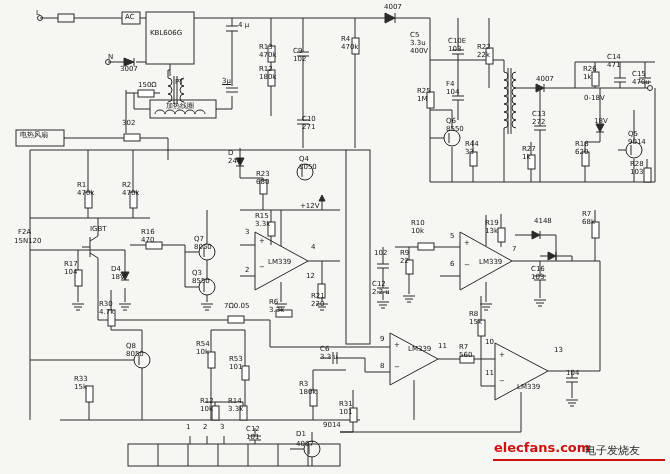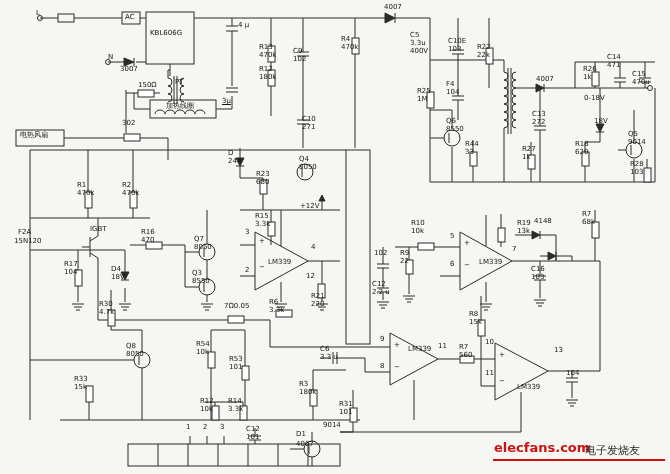--- a/index.html
+++ b/index.html
@@ -250,21 +250,21 @@
       <span class="lbl" style="left: 384px; top: 4px;">4007</span>
       <span class="lbl" style="left: 410px; top: 32px;">C5
 3.3u
 400V</span>
       <span class="lbl" style="left: 448px; top: 38px;">C10E
 103</span>
       <span class="lbl" style="left: 477px; top: 44px;">R22
 22k</span>
       <span class="lbl" style="left: 138px; top: 82px;">150Ω</span>
       <span class="lbl" style="left: 175px; top: 79px;">PT</span>
-      <span class="lbl" style="left: 222px; top: 98px; text-decoration: underline;">3μ</span>
+      <span class="lbl" style="left: 222px; top: 78px; text-decoration: underline;">3μ</span>
       <span class="lbl" style="left: 259px; top: 66px;">R12
 180k</span>
       <span class="lbl" style="left: 417px; top: 88px;">R25
 1M</span>
       <span class="lbl" style="left: 446px; top: 81px;">F4
 104</span>
       <span class="lbl" style="left: 536px; top: 76px;">4007</span>
       <span class="lbl" style="left: 583px; top: 66px;">R26
 1k</span>
       <span class="lbl" style="left: 607px; top: 54px;">C14
@@ -300,21 +300,21 @@
 8050</span>
       <span class="lbl" style="left: 77px; top: 182px;">R1
 470k</span>
       <span class="lbl" style="left: 122px; top: 182px;">R2
 470k</span>
       <span class="lbl" style="left: 300px; top: 203px;">+12V</span>
       <span class="lbl" style="left: 255px; top: 213px;">R15
 3.3k</span>
       <span class="lbl" style="left: 411px; top: 220px;">R10
 10k</span>
-      <span class="lbl" style="left: 485px; top: 220px; padding-left: 32px;">R19
+      <span class="lbl" style="left: 485px; top: 220px;">R19
 13k</span>
       <span class="lbl" style="left: 534px; top: 218px;">4148</span>
       <span class="lbl" style="left: 582px; top: 211px;">R7
 68k</span>
       <span class="lbl" style="left: 18px; top: 229px;">F2A</span>
       <span class="lbl" style="left: 14px; top: 238px;">15N120</span>
       <span class="lbl" style="left: 90px; top: 226px;">IGBT</span>
       <span class="lbl" style="left: 141px; top: 229px;">R16
 470</span>
       <span class="lbl" style="left: 194px; top: 236px;">Q7

